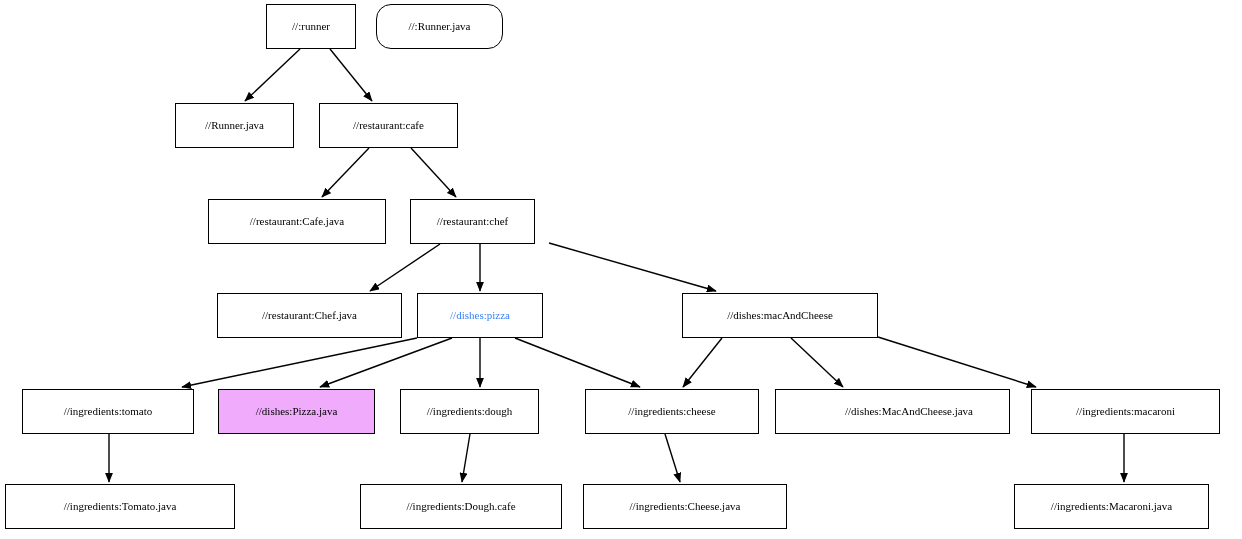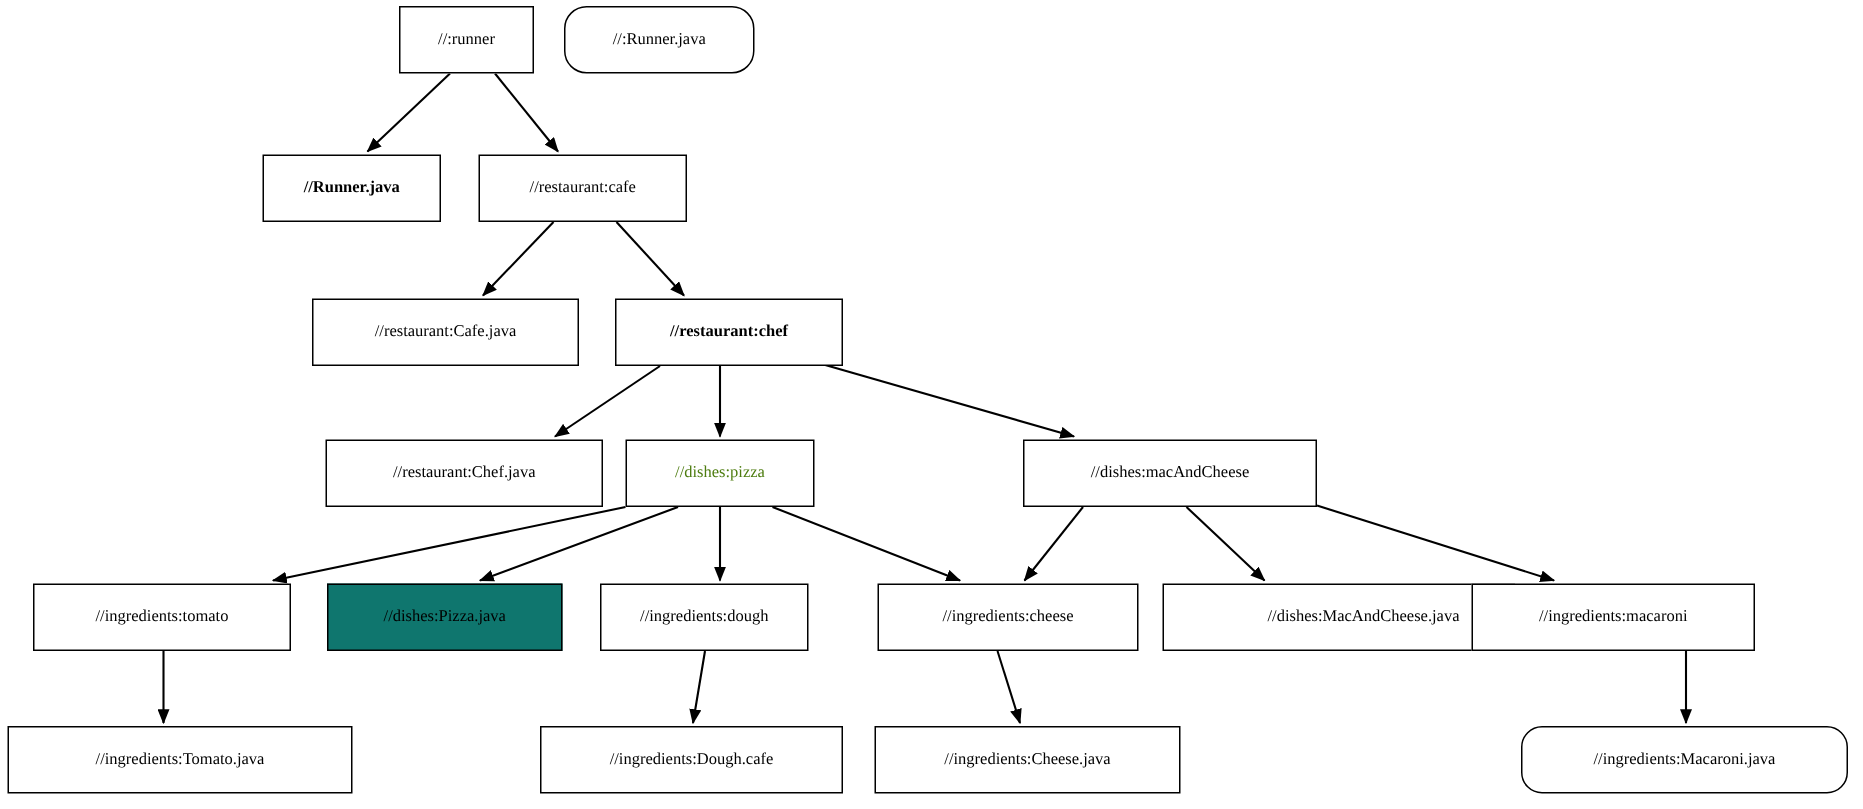--- a/index.html
+++ b/index.html
@@ -77,66 +77,66 @@
       </g>
   </svg>
 
   <div id="node-group">
       <div class="graph-node" style="left: 266px; top: 4px; width: 90px; height: 45px; background: rgb(255, 255, 255); border-color: rgb(0, 0, 0);">
         <span class="node-label" style="color: rgb(0, 0, 0);">//:runner</span>
       </div>
       <div class="graph-node" style="left: 376px; top: 4px; width: 127px; height: 45px; background: rgb(255, 255, 255); border-color: rgb(0, 0, 0); border-radius: 15px;">
         <span class="node-label" style="color: rgb(0, 0, 0);">//:Runner.java</span>
       </div>
-      <div class="graph-node" style="left: 175px; top: 103px; width: 119px; height: 45px; background: rgb(255, 255, 255); border-color: rgb(0, 0, 0); font-weight: bold;">
+      <div class="graph-node" style="left: 175px; top: 103px; width: 119px; height: 45px; background: rgb(255, 255, 255); border-color: rgb(0, 0, 0);">
         <span class="node-label" style="color: rgb(0, 0, 0);">//Runner.java</span>
       </div>
       <div class="graph-node" style="left: 319px; top: 103px; width: 139px; height: 45px; background: rgb(255, 255, 255); border-color: rgb(0, 0, 0);">
         <span class="node-label" style="color: rgb(0, 0, 0);">//restaurant:cafe</span>
       </div>
       <div class="graph-node" style="left: 208px; top: 199px; width: 178px; height: 45px; background: rgb(255, 255, 255); border-color: rgb(0, 0, 0);">
         <span class="node-label" style="color: rgb(0, 0, 0);">//restaurant:Cafe.java</span>
       </div>
-      <div class="graph-node" style="left: 410px; top: 199px; width: 152px; height: 45px; background: rgb(255, 255, 255); border-color: rgb(0, 0, 0); font-weight: bold;">
+      <div class="graph-node" style="left: 410px; top: 199px; width: 125px; height: 45px; background: rgb(255, 255, 255); border-color: rgb(0, 0, 0);">
         <span class="node-label" style="color: rgb(0, 0, 0);">//restaurant:chef</span>
       </div>
       <div class="graph-node" style="left: 217px; top: 293px; width: 185px; height: 45px; background: rgb(255, 255, 255); border-color: rgb(0, 0, 0);">
         <span class="node-label" style="color: rgb(0, 0, 0);">//restaurant:Chef.java</span>
       </div>
       <div class="graph-node" style="left: 417px; top: 293px; width: 126px; height: 45px; background: rgb(255, 255, 255); border-color: rgb(0, 0, 0);">
-        <span class="node-label" style="color: #4d7c0f;">//dishes:pizza</span>
+        <span class="node-label" style="color: #3b82f6;">//dishes:pizza</span>
       </div>
       <div class="graph-node" style="left: 682px; top: 293px; width: 196px; height: 45px; background: rgb(255, 255, 255); border-color: rgb(0, 0, 0);">
         <span class="node-label" style="color: rgb(0, 0, 0);">//dishes:macAndCheese</span>
       </div>
       <div class="graph-node" style="left: 22px; top: 389px; width: 172px; height: 45px; background: rgb(255, 255, 255); border-color: rgb(0, 0, 0);">
         <span class="node-label" style="color: rgb(0, 0, 0);">//ingredients:tomato</span>
       </div>
-      <div class="graph-node" style="left: 218px; top: 389px; width: 157px; height: 45px; background: #0f766e; border-color: rgb(0, 0, 0);">
+      <div class="graph-node" style="left: 218px; top: 389px; width: 157px; height: 45px; background: #f0abfc; border-color: rgb(0, 0, 0);">
         <span class="node-label" style="color: rgb(0, 0, 0);">//dishes:Pizza.java</span>
       </div>
       <div class="graph-node" style="left: 400px; top: 389px; width: 139px; height: 45px; background: rgb(255, 255, 255); border-color: rgb(0, 0, 0);">
         <span class="node-label" style="color: rgb(0, 0, 0);">//ingredients:dough</span>
       </div>
       <div class="graph-node" style="left: 585px; top: 389px; width: 174px; height: 45px; background: rgb(255, 255, 255); border-color: rgb(0, 0, 0);">
         <span class="node-label" style="color: rgb(0, 0, 0);">//ingredients:cheese</span>
       </div>
       <div class="graph-node" style="left: 775px; top: 389px; width: 235px; height: 45px; background: rgb(255, 255, 255); border-color: rgb(0, 0, 0); padding-left: 33px;">
         <span class="node-label" style="color: rgb(0, 0, 0);">//dishes:MacAndCheese.java</span>
       </div>
-      <div class="graph-node" style="left: 981px; top: 389px; width: 189px; height: 45px; background: rgb(255, 255, 255); border-color: rgb(0, 0, 0);">
+      <div class="graph-node" style="left: 1031px; top: 389px; width: 189px; height: 45px; background: rgb(255, 255, 255); border-color: rgb(0, 0, 0);">
         <span class="node-label" style="color: rgb(0, 0, 0);">//ingredients:macaroni</span>
       </div>
       <div class="graph-node" style="left: 5px; top: 484px; width: 230px; height: 45px; background: rgb(255, 255, 255); border-color: rgb(0, 0, 0);">
         <span class="node-label" style="color: rgb(0, 0, 0);">//ingredients:Tomato.java</span>
       </div>
       <div class="graph-node" style="left: 360px; top: 484px; width: 202px; height: 45px; background: rgb(255, 255, 255); border-color: rgb(0, 0, 0);">
         <span class="node-label" style="color: rgb(0, 0, 0);">//ingredients:Dough.cafe</span>
       </div>
       <div class="graph-node" style="left: 583px; top: 484px; width: 204px; height: 45px; background: rgb(255, 255, 255); border-color: rgb(0, 0, 0);">
         <span class="node-label" style="color: rgb(0, 0, 0);">//ingredients:Cheese.java</span>
       </div>
-      <div class="graph-node" style="left: 1014px; top: 484px; width: 218px; height: 45px; background: rgb(255, 255, 255); border-color: rgb(0, 0, 0); border-radius: 14px;">
+      <div class="graph-node" style="left: 1014px; top: 484px; width: 195px; height: 45px; background: rgb(255, 255, 255); border-color: rgb(0, 0, 0);">
         <span class="node-label" style="color: rgb(0, 0, 0);">//ingredients:Macaroni.java</span>
       </div>
     </div>
 
 </div>
 
 </body></html>

